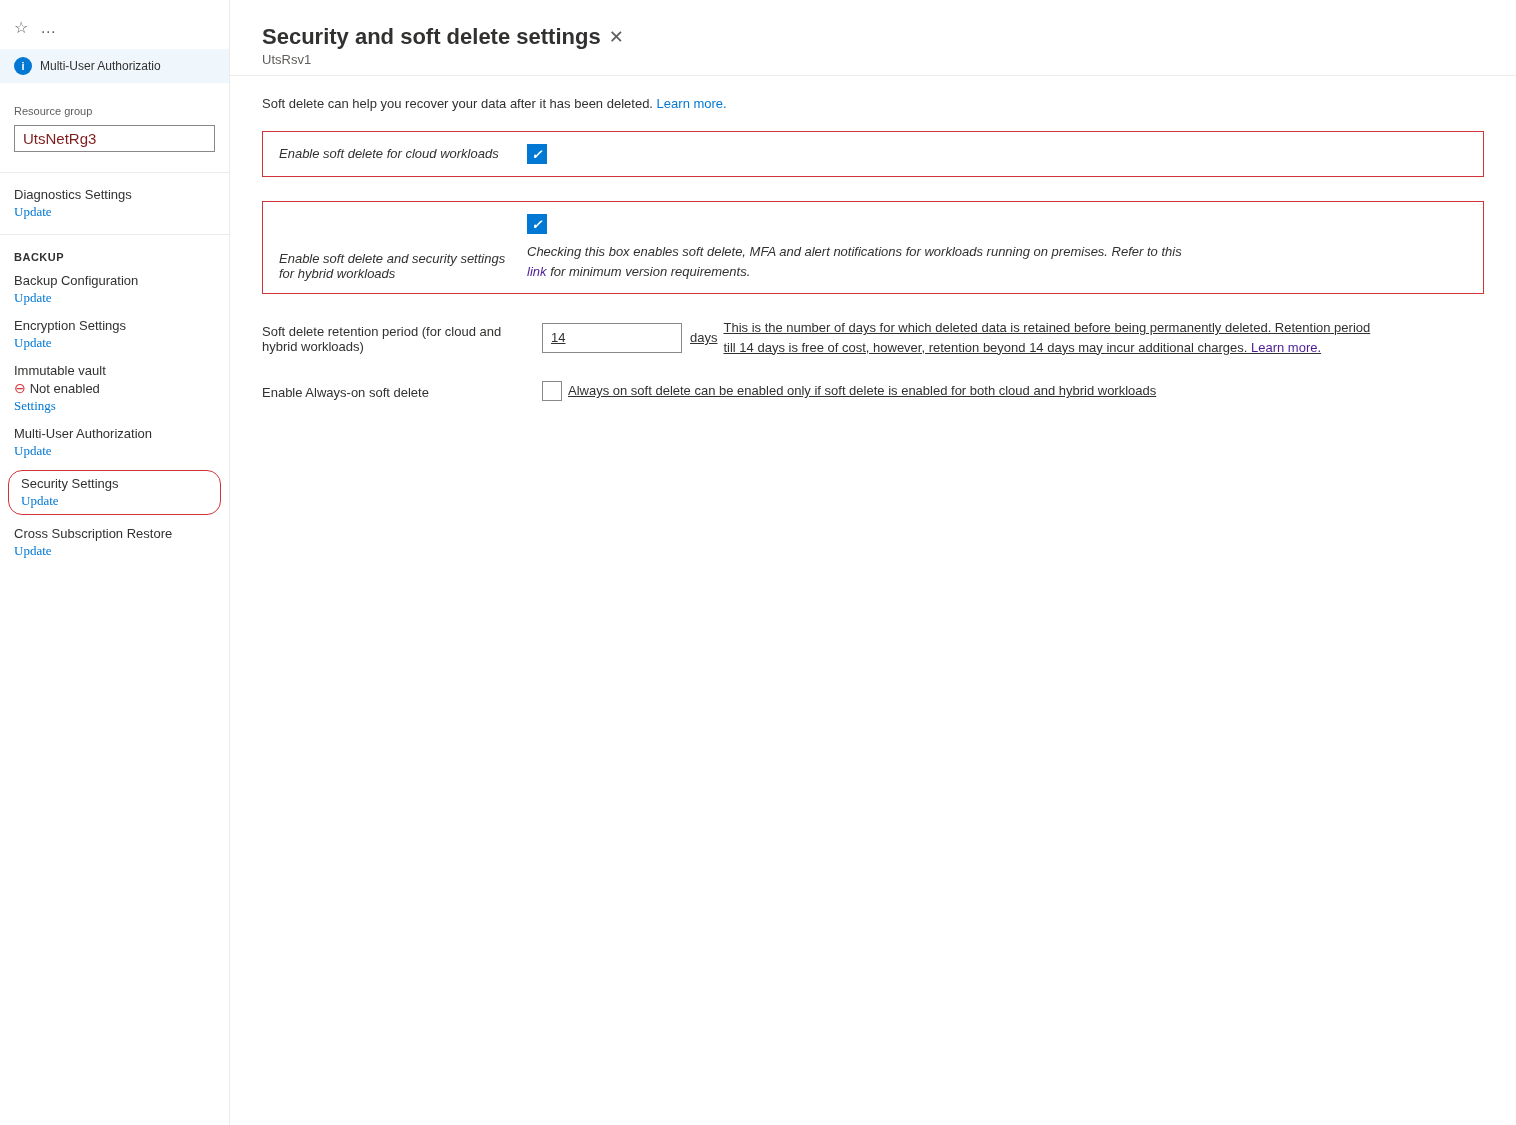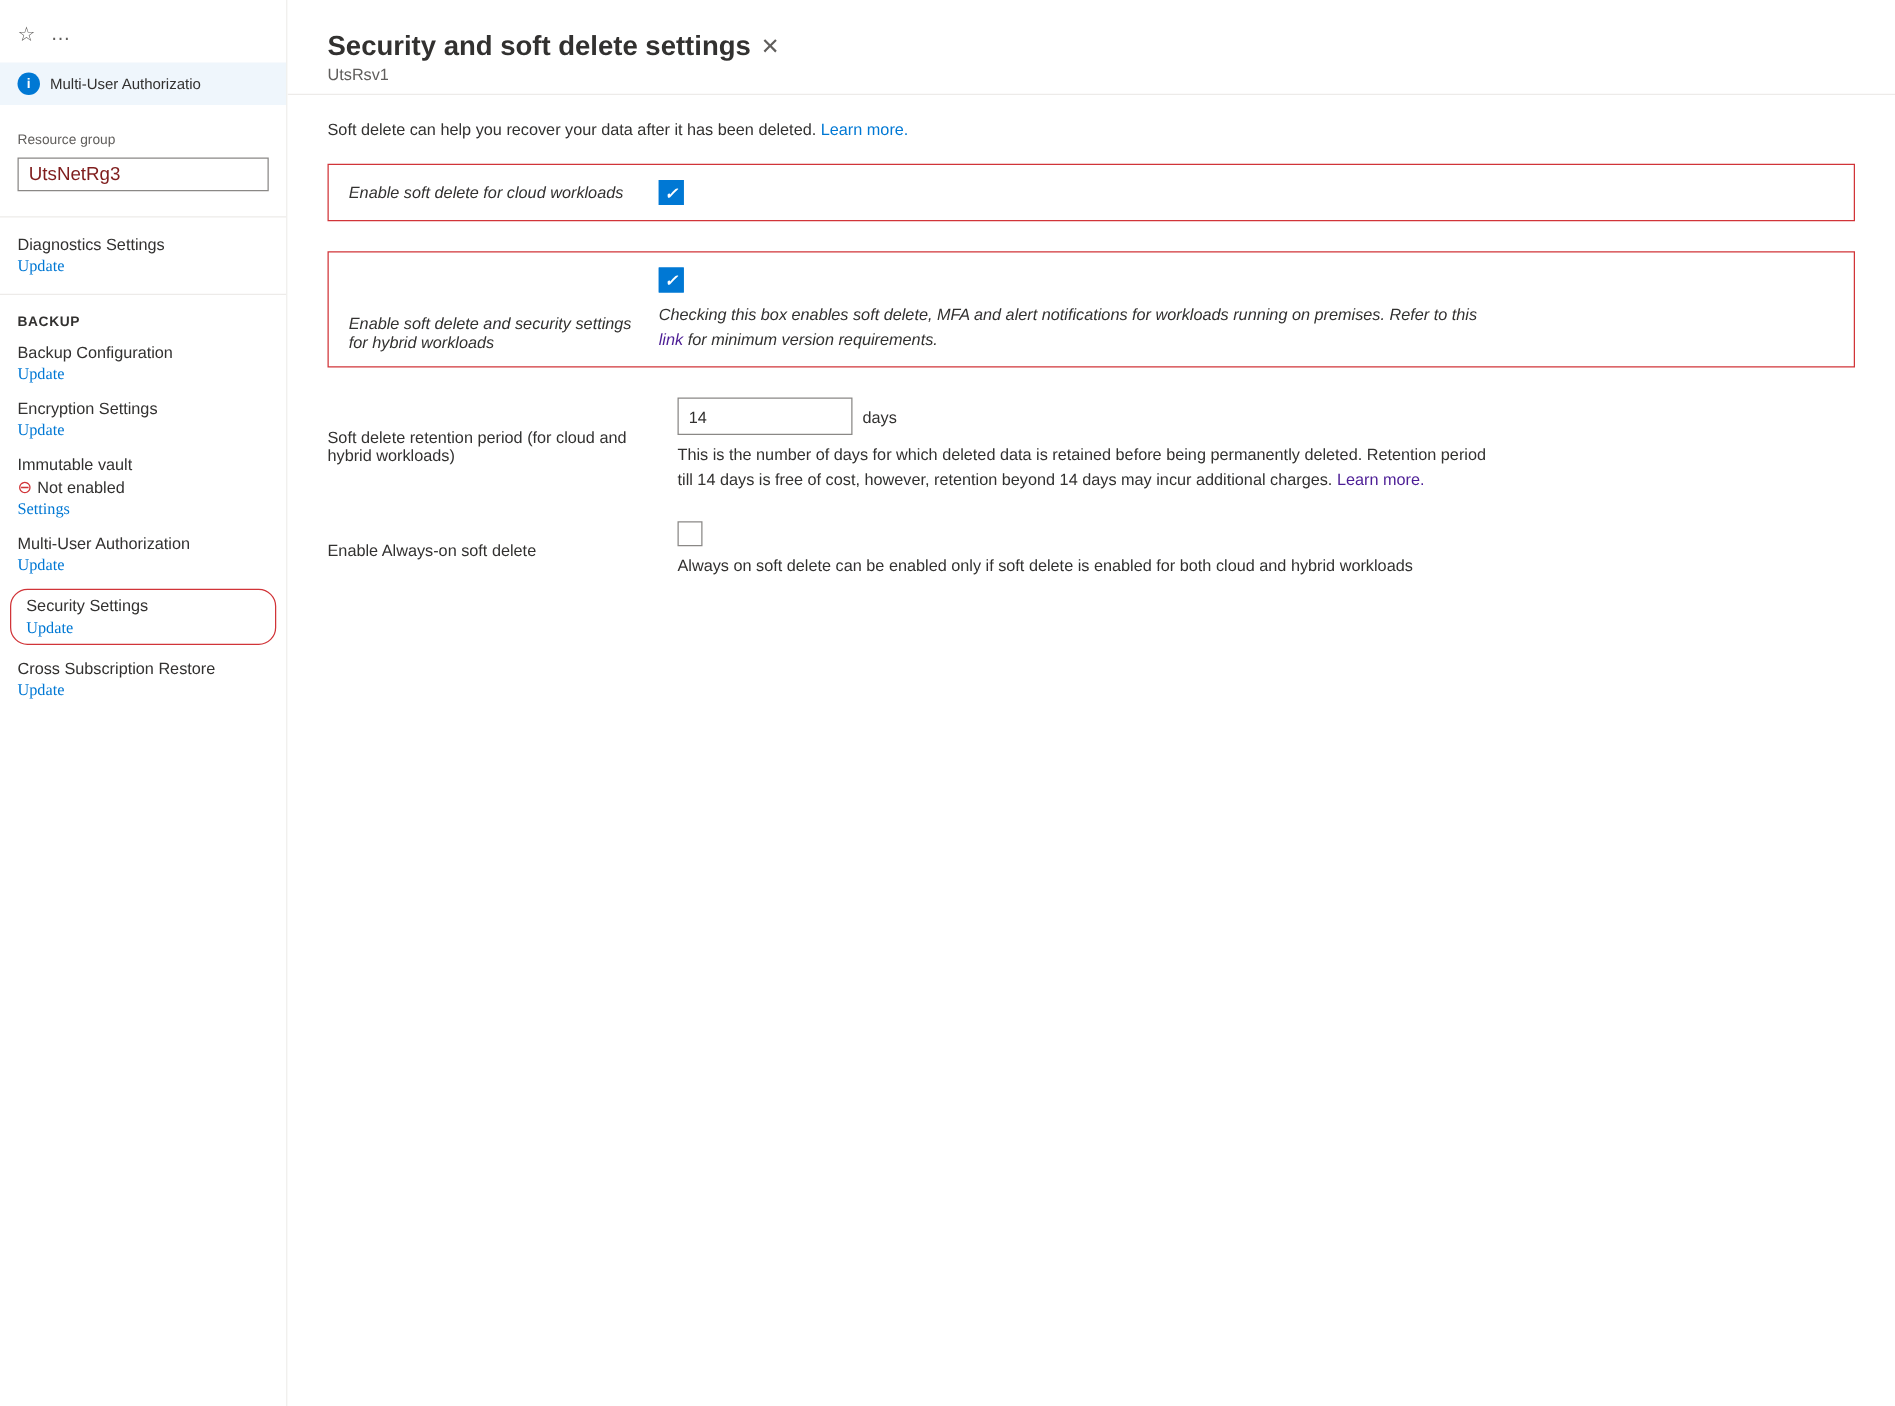--- a/index.html
+++ b/index.html
@@ -179,23 +179,24 @@
     .setting-label {
       width: 280px;
       min-width: 280px;
       font-size: 13px;
       color: #323130;
       padding-top: 2px;
       padding-right: 16px;
     }
     .setting-control {
       display: flex;
-      flex-direction: column;
+      flex-direction: row;
       gap: 6px;
       flex: 1;
+      text-decoration: underline;
     }
     .setting-control-row {
       display: flex;
       align-items: center;
       gap: 10px;
     }
     .setting-description {
       font-size: 13px;
       color: #323130;
       line-height: 1.5;

